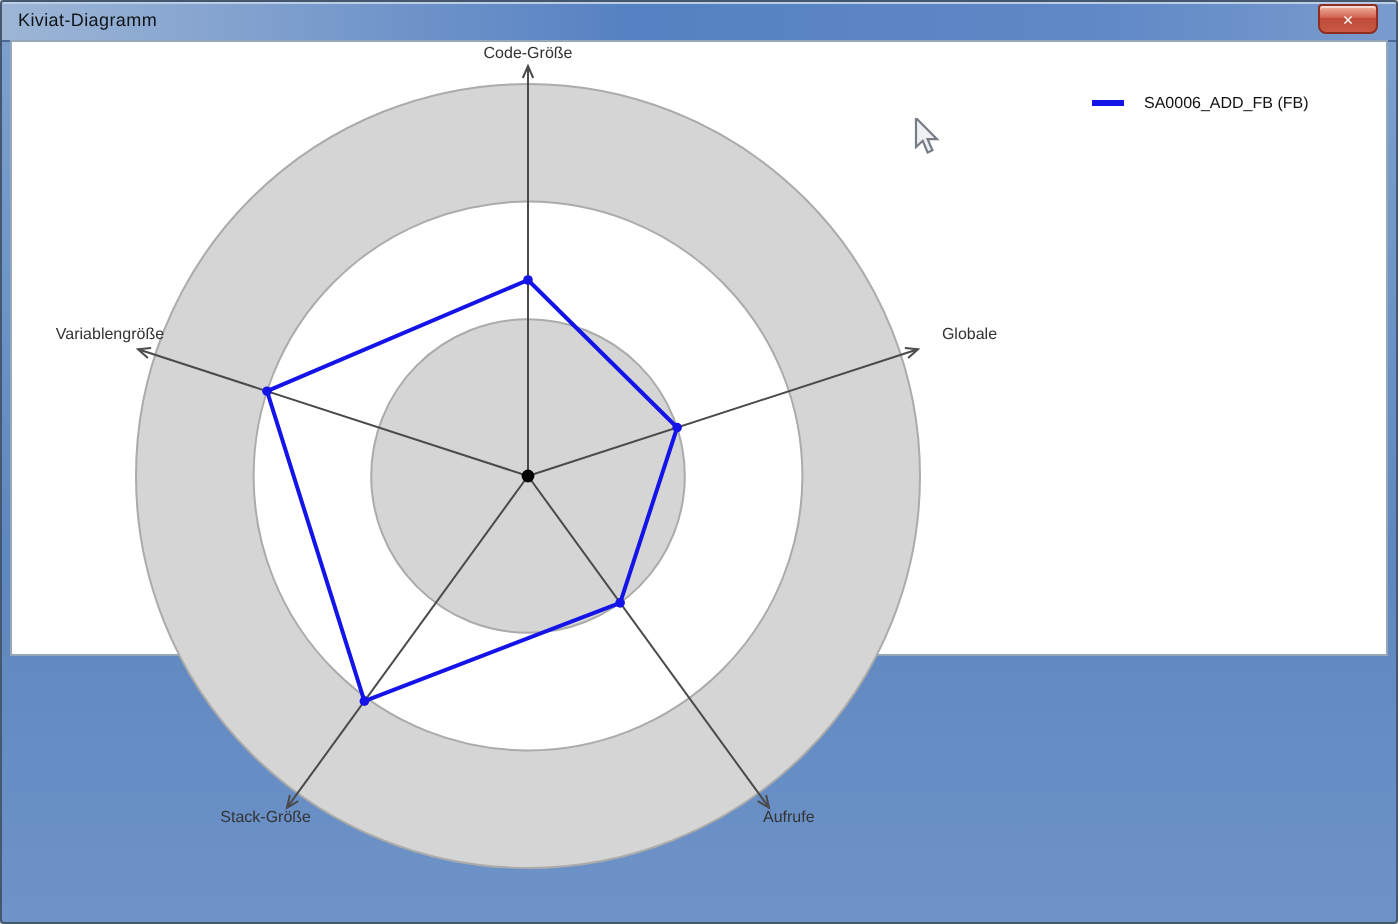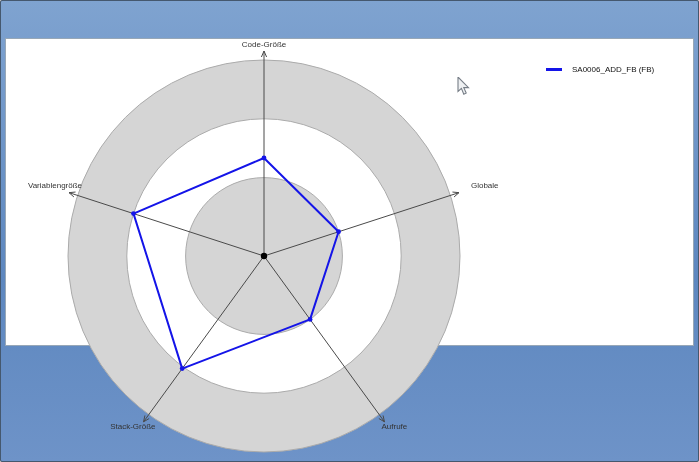--- a/index.html
+++ b/index.html
@@ -21,36 +21,42 @@
   .close-btn{
     position:absolute;top:1px;right:9px;width:30px;height:15px;
     border:1px solid #8e2e20;border-radius:2px 2px 4px 4px;
     background:linear-gradient(to bottom,#f2b3a3 0%,#d2604e 45%,#bf4936 46%,#c85a45 100%);
     box-shadow:inset 0 1px 0 rgba(255,255,255,.55);
     color:#fff;font-size:9px;line-height:14px;text-align:center;
     padding:0;cursor:default;font-family:"Liberation Sans",sans-serif;
   }
   .client{
     position:absolute;left:4px;top:19px;width:689px;height:308px;box-sizing:border-box;
-    background:#fff;border:1px solid #97a7b7;margin-top:18px;
+    background:#fff;border:1px solid #97a7b7;
   }
   .chart-svg{position:absolute;left:0;top:0;}
   .axlbl{font-size:8px;fill:#333;font-family:"Liberation Sans",sans-serif;}
   .legend{
     position:absolute;left:540px;top:26px;display:flex;align-items:center;gap:10px;
   }
   .legend-swatch{width:16px;height:3px;}
   .legend-label{font-size:8px;color:#111;}
   .cursor{position:absolute;left:451px;top:38px;}
 </style>
 </head>
 <body>
 
 <div class="window">
 
+  <div class="titlebar">
+    <span class="title-text">Kiviat-Diagramm</span>
+    <button class="close-btn">
+      <span>×</span>
+    </button>
+  </div>
 
   <div class="client">
 
     <svg class="chart-svg" width="687" height="435" viewBox="0 0 687 435">
         <circle cx="258" cy="217" r="196" fill="#d5d5d5" stroke="#ababab"></circle>
         <circle cx="258" cy="217" r="137.2" fill="#ffffff" stroke="#ababab"></circle>
         <circle cx="258" cy="217" r="78.4" fill="#d5d5d5" stroke="#ababab"></circle>
         <line x1="258" y1="217" x2="258" y2="12" stroke="#4a4a4a" stroke-width="1"></line>
         <polyline points="260.6,18 258,12 255.4,18" fill="none" stroke="#4a4a4a"></polyline>
         <text x="258" y="8" text-anchor="middle" class="axlbl">Code-Größe</text>

